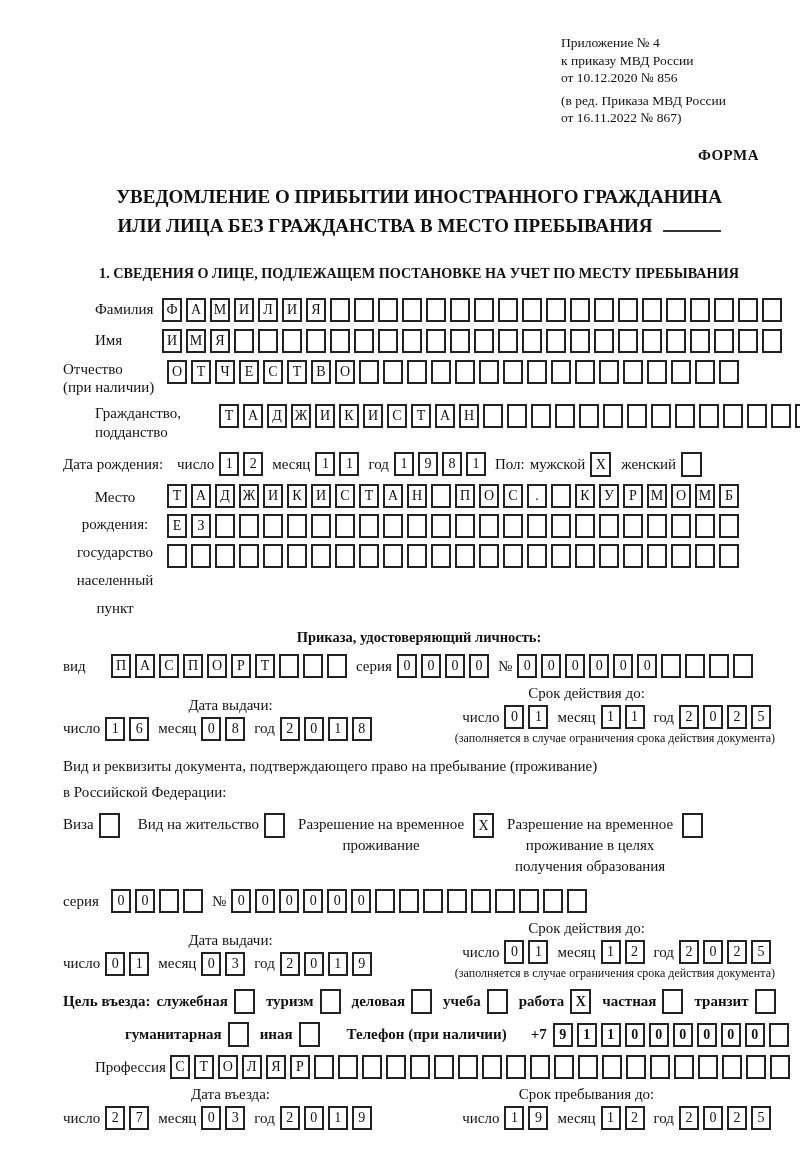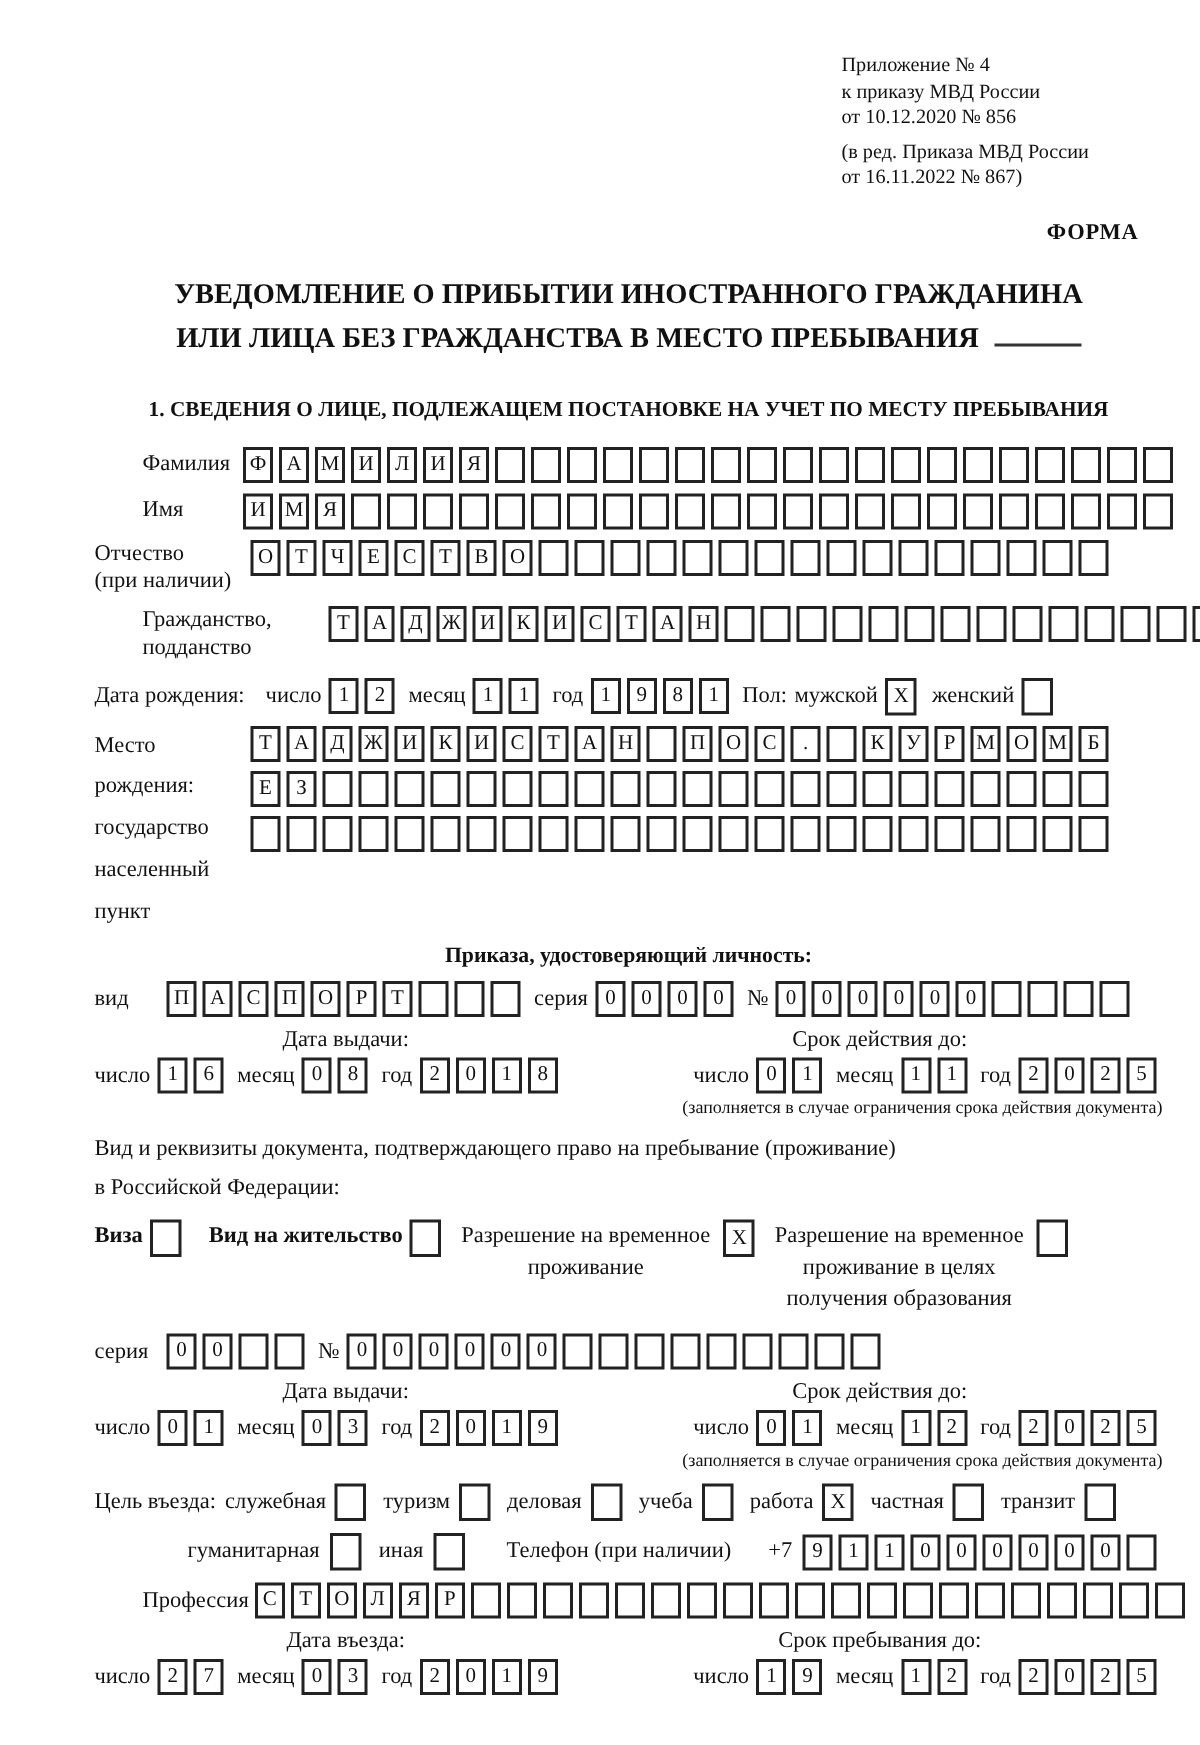--- a/index.html
+++ b/index.html
@@ -37,42 +37,42 @@
   .cb {
     display: inline-block; width: 21px; height: 25px; border: 2px solid #222;
     font-size: 14px; line-height: 21px; text-align: center; flex-shrink: 0; background: #fff;
   }
   .lbl { font-size: 15px; margin: 0 5px; white-space: nowrap; }
   .lbl.first { margin-left: 0; }
 
   
   .two-col { display: flex; align-items: flex-start; margin-bottom: 7px; }
   .col-labels { flex-shrink: 0; font-size: 15px; line-height: 1.85; }
-  .col-labels.bp { width: 104px; }
+  .col-labels.bp { width: 104px; text-align: center; }
   .col-cells .cells { margin-bottom: 6px; }
 
   .doc-heading { text-align: center; font-weight: bold; font-size: 14.5px; margin: 4px 0 8px; }
 
   
-  .dates { display: flex; margin-bottom: 2px; }
+  .dates { display: flex; margin-bottom: 2px; align-items: center; }
   .dcol-left { width: 335px; flex-shrink: 0; }
   .dcol-right { flex: 1; }
   .dhead { text-align: center; font-size: 15px; margin-bottom: 3px; }
   .dline { display: flex; align-items: center; }
   .note { font-size: 12px; text-align: right; margin-top: 2px; margin-bottom: 6px; }
 
   .plain-line { font-size: 15px; line-height: 1.7; }
 
   
   .res-row { display: flex; align-items: flex-start; margin: 8px 0 12px; }
   .res-item { display: flex; align-items: flex-start; margin-right: 13px; }
-  .res-item .lbl { margin-top: 3px; font-weight: bold; }
+  .res-item .lbl { margin-top: 3px; }
   .multi { text-align: center; font-size: 15px; line-height: 1.4; margin-right: 9px; margin-top: 1px; }
 
-  .purpose-row { display: flex; align-items: center; margin-bottom: 8px; }
+  .purpose-row { display: flex; align-items: center; margin-bottom: 8px; font-weight: bold; }
   .purpose-row .lbl { margin: 0 6px 0 0; }
   .purpose-row .cb { margin-right: 11px; }
   .indent { margin-left: 62px; justify-content: space-between; }
 </style>
 </head>
 <body>
 
 <div class="page">
 
   <div class="ref-block">

